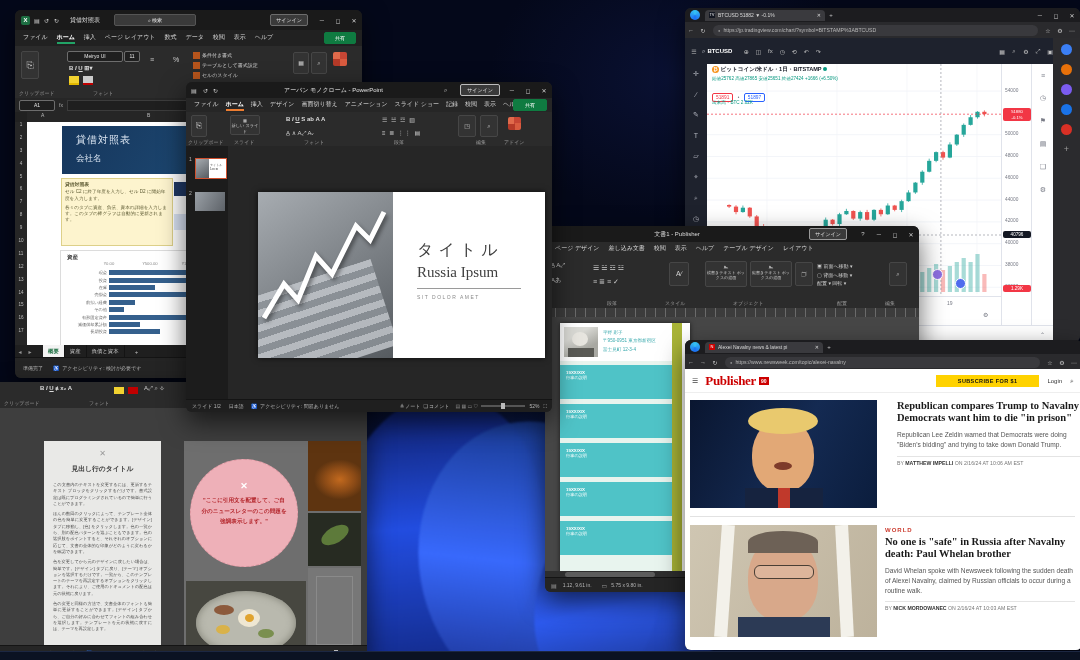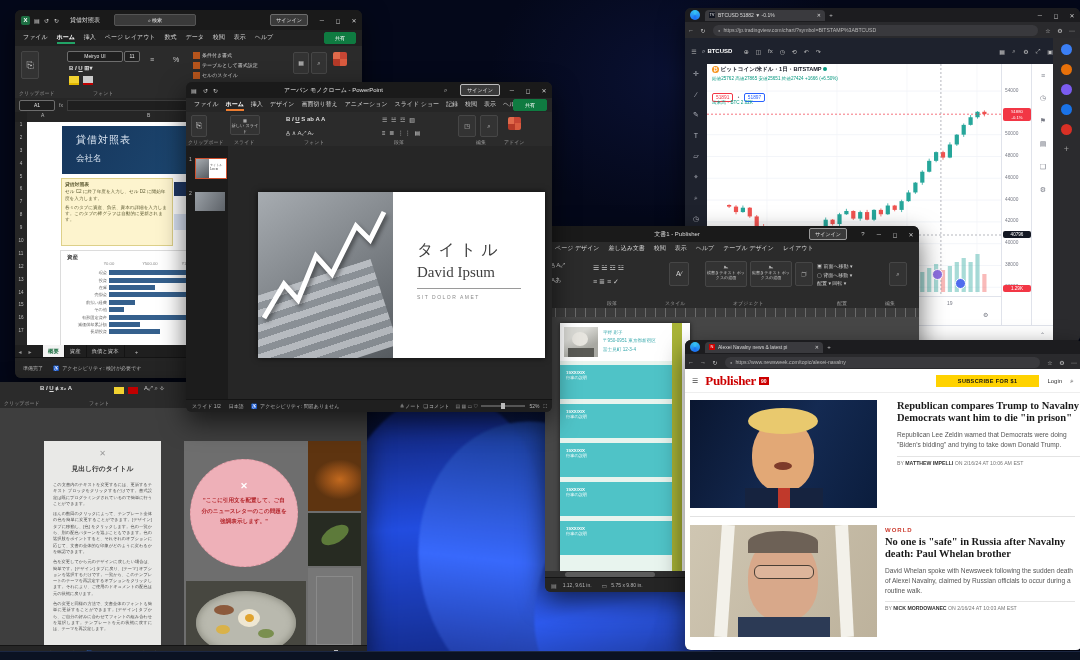--- a/index.html
+++ b/index.html
@@ -771,21 +771,21 @@
     <div class="abs" style="top:64px;left:42px;right:0;bottom:12px;background:#262626;">
       <div class="pp-slide" style="left:30px;top:46px;">
         <div class="pp-photo">
           <div class="pp-steps"></div>
           <svg width="135" height="166" viewBox="0 0 135 166" style="position:absolute;left:0;top:0;">
             <polyline points="6,126 26,92 40,108 58,64 74,82 98,34 112,48 126,20" fill="none" stroke="#ffffff" stroke-width="5" stroke-linejoin="miter" style="filter:drop-shadow(2px 3px 2px rgba(0,0,0,.45));"></polyline>
           </svg>
         </div>
         <div class="pp-txt">
           <div style="position:absolute;left:24px;top:48px;font-size:16px;letter-spacing:5px;">タイトル</div>
-          <div style="position:absolute;left:24px;top:72px;font-size:15px;">David Ipsum</div>
+          <div style="position:absolute;left:24px;top:72px;font-size:15px;">Russia Ipsum</div>
           <div style="position:absolute;left:24px;top:96px;width:104px;border-top:1px solid #9a9a9a;"></div>
           <div style="position:absolute;left:24px;top:102px;font-size:5px;letter-spacing:1.5px;color:#8a8a8a;font-family:'Liberation Sans',sans-serif;">SIT DOLOR AMET</div>
         </div>
       </div>
     </div>
     <div class="statusbar t5" style="bottom:0;height:12px;background:#1f1f1f;">
       <span style="margin-left:6px;">スライド 1/2</span>
       <span style="margin-left:8px;">日本語</span>
       <span style="margin-left:8px;">♿</span>
       <span style="margin-left:2px;">アクセシビリティ: 問題ありません</span>

